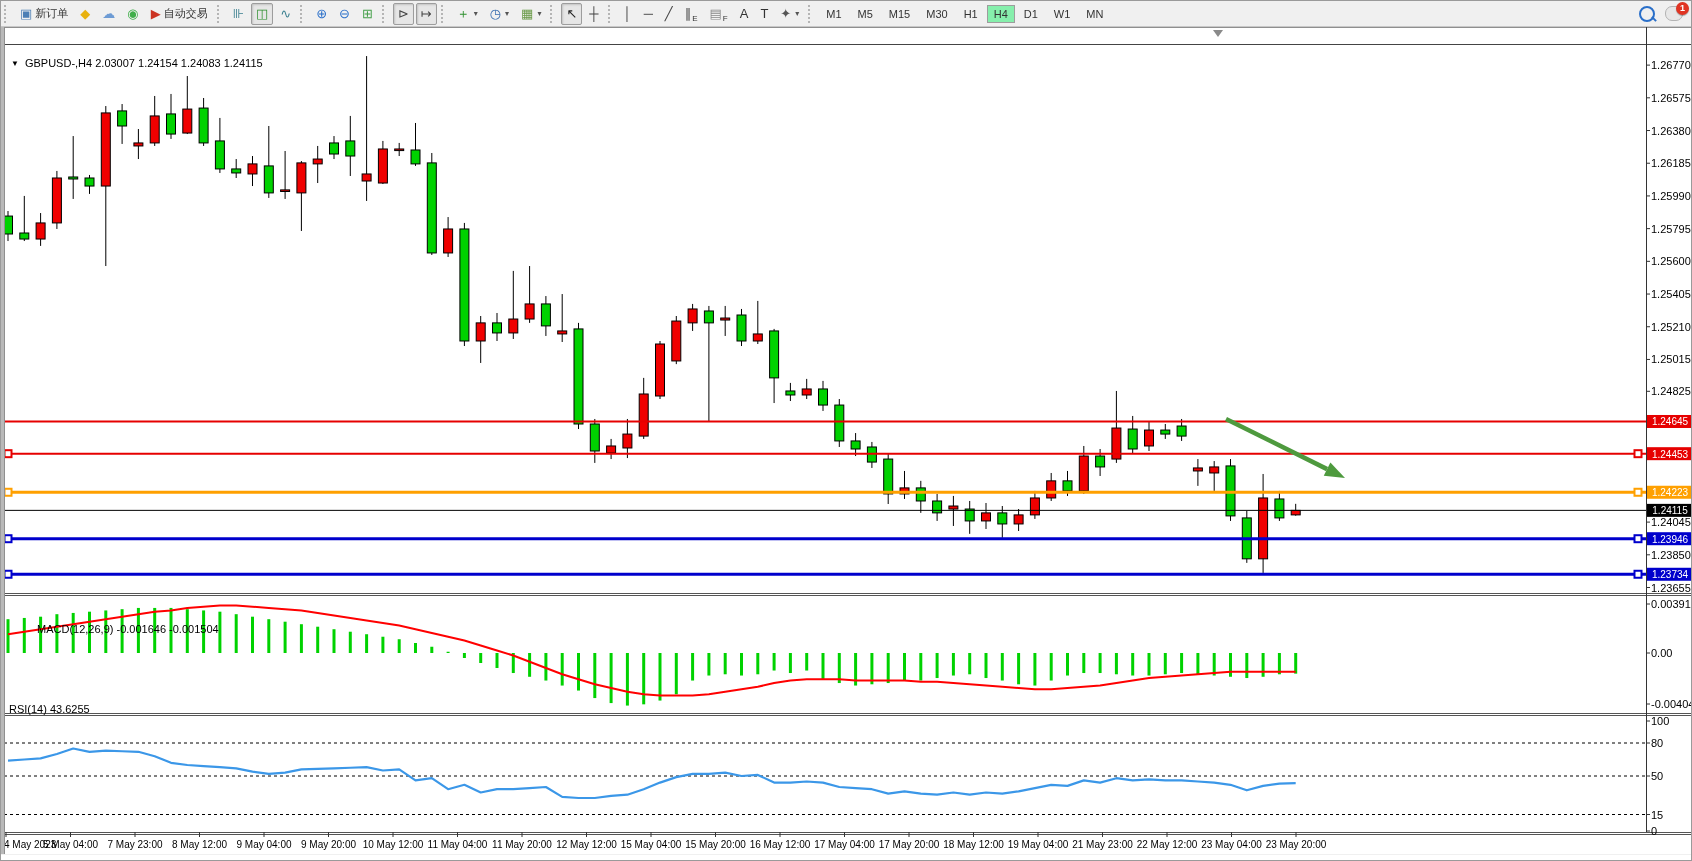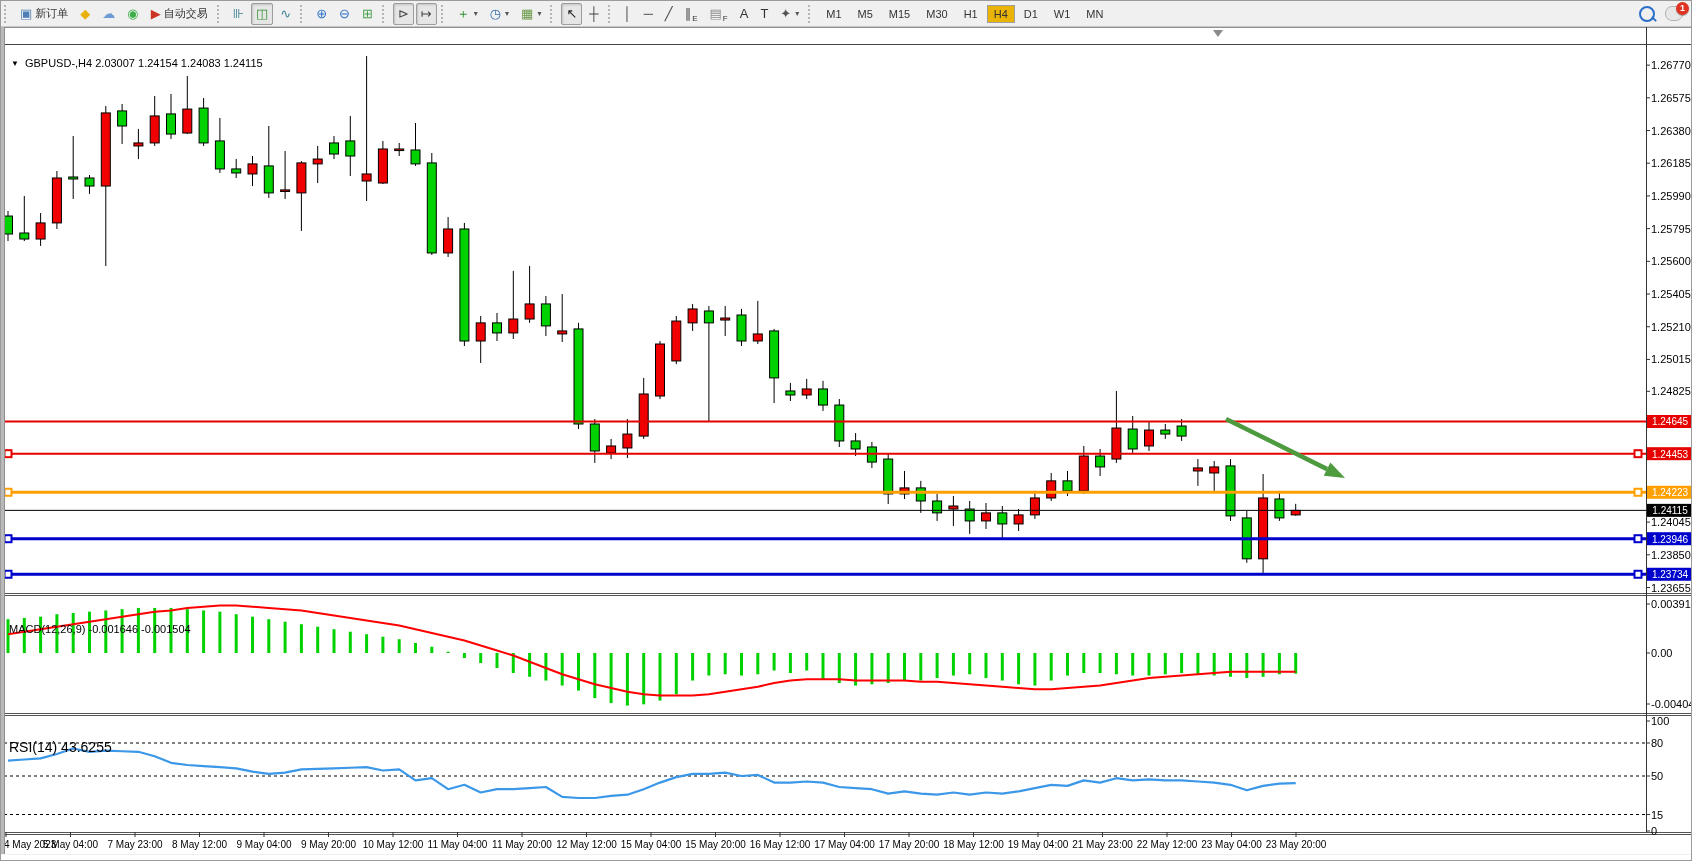--- a/index.html
+++ b/index.html
@@ -5,33 +5,33 @@
   html,body{margin:0;padding:0;background:#fff;font-family:"Liberation Sans",sans-serif;}
   #app{position:relative;width:1692px;height:861px;overflow:hidden;background:#fff;border:1px solid #9a9a9a;box-sizing:border-box;}
   
   #toolbar{position:absolute;left:0;top:0;width:1692px;height:25px;background:#f0f0f0;border-bottom:1px solid #c8c8c8;display:flex;align-items:center;font-size:11px;color:#333;}
   .grip{width:5px;height:18px;margin:0 3px;border-left:2px dotted #b5b5b5;}
   .tbtn{display:flex;align-items:center;gap:3px;padding:1px 4px;margin:0 1px;border:1px solid transparent;border-radius:2px;height:18px;cursor:default;white-space:nowrap;}
   .tbtn.pressed{background:#e6e6e6;border:1px solid #9d9d9d;box-shadow:inset 1px 1px 2px rgba(0,0,0,.15);}
   .tbtn .glyph{font-size:13px;line-height:13px;}
   .tbtn .dd{font-size:8px;color:#555;margin-left:1px;}
   .tf{padding:2px 6px;margin:12px 1px;border:1px solid transparent;font-size:11px;color:#333;}
-  .tf.active{background:#eab308;border:1px solid #9d9d9d;}
+  .tf.active{background:#86efac;border:1px solid #9d9d9d;}
   #tb-right{margin-left:auto;display:flex;align-items:center;margin-right:10px;gap:10px;}
   .lens{position:relative;width:12px;height:12px;border:2px solid #2a6fc9;border-radius:50%;}
   .lens::after{content:"";position:absolute;left:10px;top:10px;width:6px;height:2px;background:#2a6fc9;transform:rotate(45deg);}
   .bubble{position:relative;width:16px;height:13px;background:#e7e7e7;border:1px solid #b3b3b3;border-radius:7px;}
   .badge{position:absolute;right:-7px;top:-5px;min-width:13px;height:13px;border-radius:7px;background:#e03423;color:#fff;font-size:9px;font-weight:bold;text-align:center;line-height:13px;box-shadow:0 1px 1px rgba(0,0,0,.3);}
   
   #chartwin{position:absolute;left:0;top:26px;width:1692px;height:828px;background:#fff;}
   #leftedge{position:absolute;left:0;top:26px;width:3px;height:827px;background:#b9b9b9;border-right:1px solid #8f8f8f;}
   #title-bar{position:absolute;left:10px;top:30px;font-size:11px;color:#000;display:flex;align-items:center;gap:6px;z-index:5;}
   #title-bar .arrow{font-size:8px;}
-  #macd-label{position:absolute;left:8px;top:596px;font-size:11px;color:#000;z-index:5;}
-  #rsi-label{position:absolute;left:8px;top:712px;font-size:14px;color:#000;z-index:5;}
+  #macd-label{position:absolute;left:8px;top:596px;font-size:11px;color:#000;z-index:5;padding-left:28px;}
+  #rsi-label{position:absolute;left:8px;top:676px;font-size:11px;color:#000;z-index:5;}
   svg text{font-family:"Liberation Sans",sans-serif;}
 </style>
 </head>
 <body>
 
 <div id="app">
 
   <div id="toolbar">
       <span class="grip"></span>
       <span class="tbtn">

